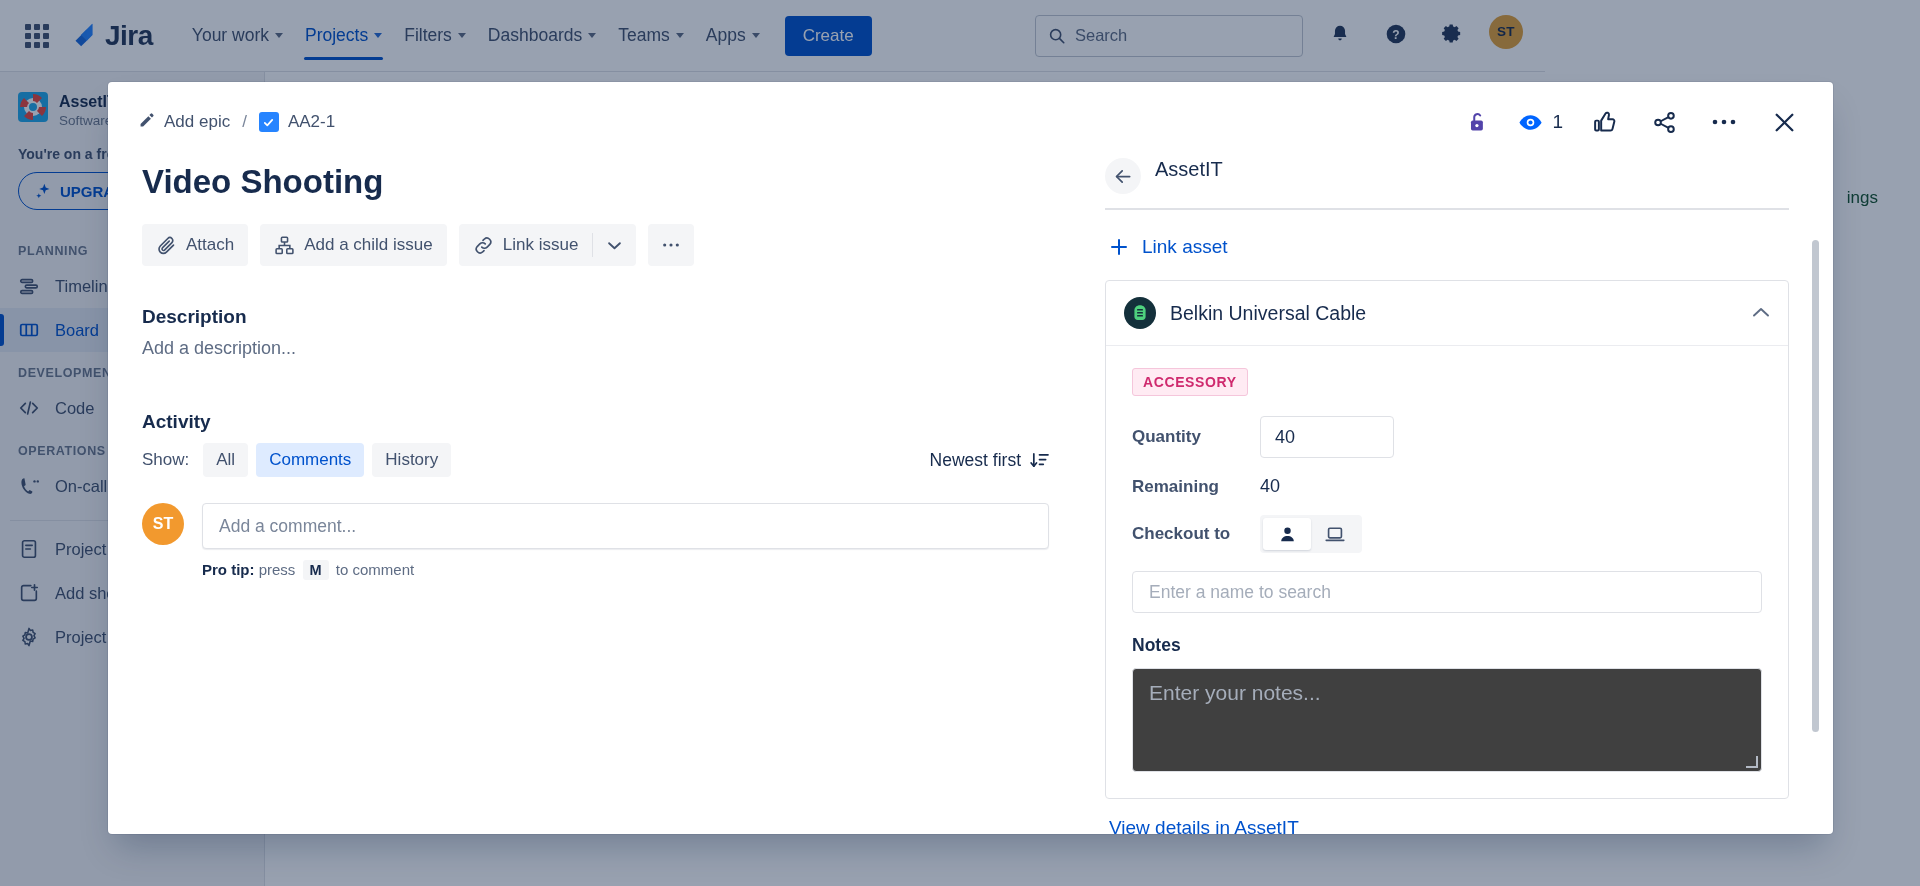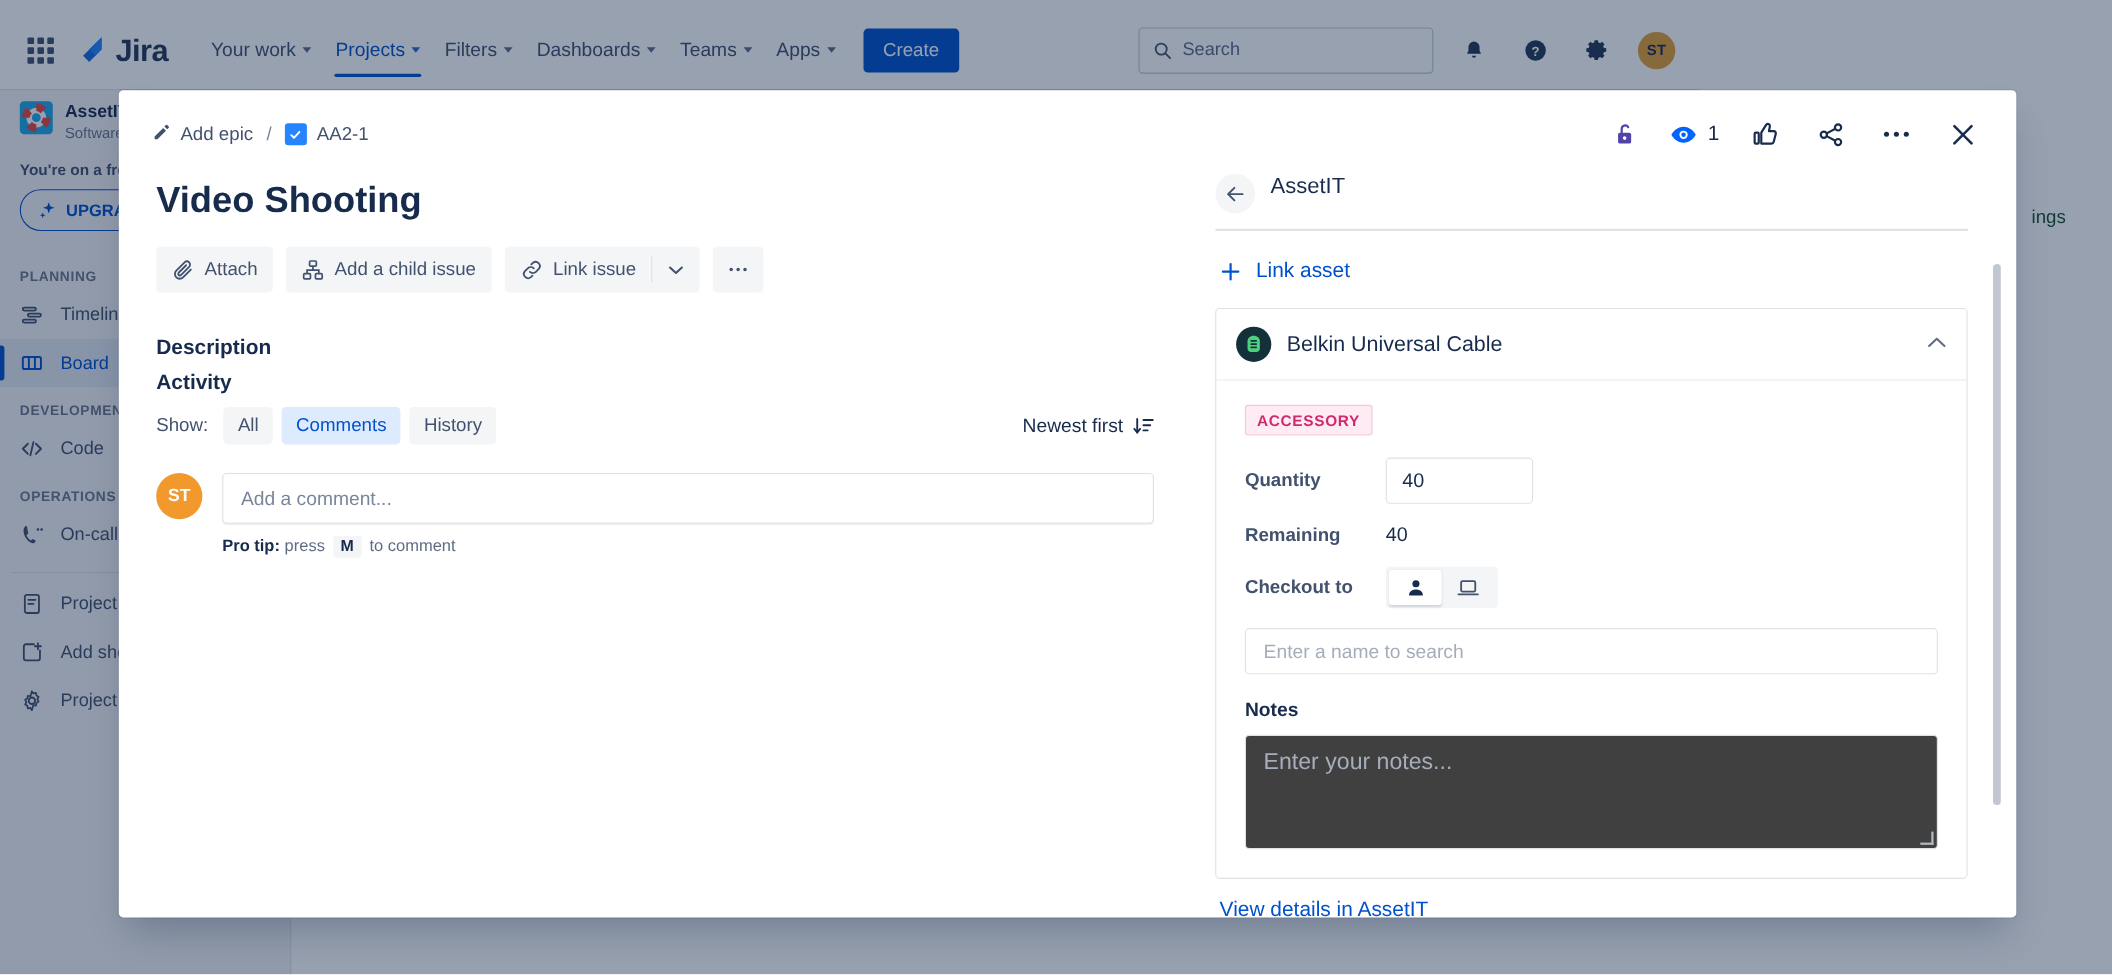--- a/index.html
+++ b/index.html
@@ -10,21 +10,21 @@
     overflow: hidden;
     font-family: "Liberation Sans", sans-serif;
     background: #ffffff;
     color: #172B4D;
     -webkit-font-smoothing: antialiased;
   }
   #root { position: relative; width: 1920px; height: 886px; overflow: hidden; background:#fff; }
 
   
   .topnav {
-    position: absolute; top: 10px; left: 0; width: 1545px; height: 72px;
+    position: absolute; top: 0; left: 0; width: 1545px; height: 72px;
     background: #FFFFFF;
     border-bottom: 1px solid #DFE1E6;
     display: flex; align-items: center;
     padding: 0 22px;
     z-index: 2;
   }
   .apps-grid { width: 30px; height: 30px; display: grid; grid-template-columns: repeat(3,6px);
     grid-template-rows: repeat(3,6px); gap: 3px; margin-right: 16px; cursor: pointer; align-content:center; justify-content:center;}
   .apps-grid i { display:block; width:6px; height:6px; background:#42526E; border-radius:1px; }
   .jira-logo { display: flex; align-items: center; margin-right: 28px; cursor: pointer; }
@@ -36,21 +36,21 @@
     height: 48px; cursor: pointer; position: relative; white-space: nowrap;
   }
   .navitem.active { color: #0052CC; }
   .navitem.active::after { content:""; position:absolute; left:10px; right:10px; bottom:0; height:3px; background:#0052CC; border-radius:2px; }
   .chev { width:0;height:0;border-left:4.5px solid transparent;border-right:4.5px solid transparent;border-top:5px solid currentColor; opacity:.85;}
   .create-btn {
     background: #0052CC; color: #fff; font-size: 17px; font-weight: 500;
     border: none; border-radius: 4px; padding: 10px 18px; margin-left: 14px; cursor: pointer;
     height: 40px;
   }
-  .nav-right { margin-left: auto; display: flex; align-items: center; gap: 18px; }
+  .nav-right { margin-left: auto; display: flex; gap: 18px; }
   .searchbox {
     width: 268px; height: 42px; border: 1px solid #C1C7D0; border-radius: 4px;
     display: flex; align-items: center; gap: 9px; padding: 0 12px; background:#fff; cursor:text;
   }
   .searchbox span.ph { font-size: 16.5px; color: #5E6C84; }
   .iconbtn { width: 38px; height: 38px; display: flex; align-items: center; justify-content: center; cursor: pointer; border-radius: 50%; }
   .avatar-top {
     width: 34px; height: 34px; border-radius: 50%; background: #E2A037; color: #172B4D;
     font-size: 13.5px; font-weight: 700; display: flex; align-items: center; justify-content: center;
     letter-spacing: .4px; cursor: pointer;
@@ -481,20 +481,21 @@
           <button class="gbtn dots-btn">
             <svg width="24" height="8" viewBox="0 0 24 8">
                 <circle cx="3.6" cy="4" r="2.1" fill="#42526E"></circle>
                 <circle cx="12" cy="4" r="2.1" fill="#42526E"></circle>
                 <circle cx="20.4" cy="4" r="2.1" fill="#42526E"></circle>
               </svg>
           </button>
         </div>
 
         <div class="sec-title">Description</div>
+        <div class="desc-placeholder">Add a description...</div>
 
         <div class="sec-title">Activity</div>
         <div class="activity-row">
           <span class="show-lbl">Show:</span>
           <span class="pill">All</span>
           <span class="pill sel">Comments</span>
           <span class="pill">History</span>
           <div class="sort">
             <span>Newest first</span>
             <svg width="19" height="17" viewBox="0 0 20 18">

